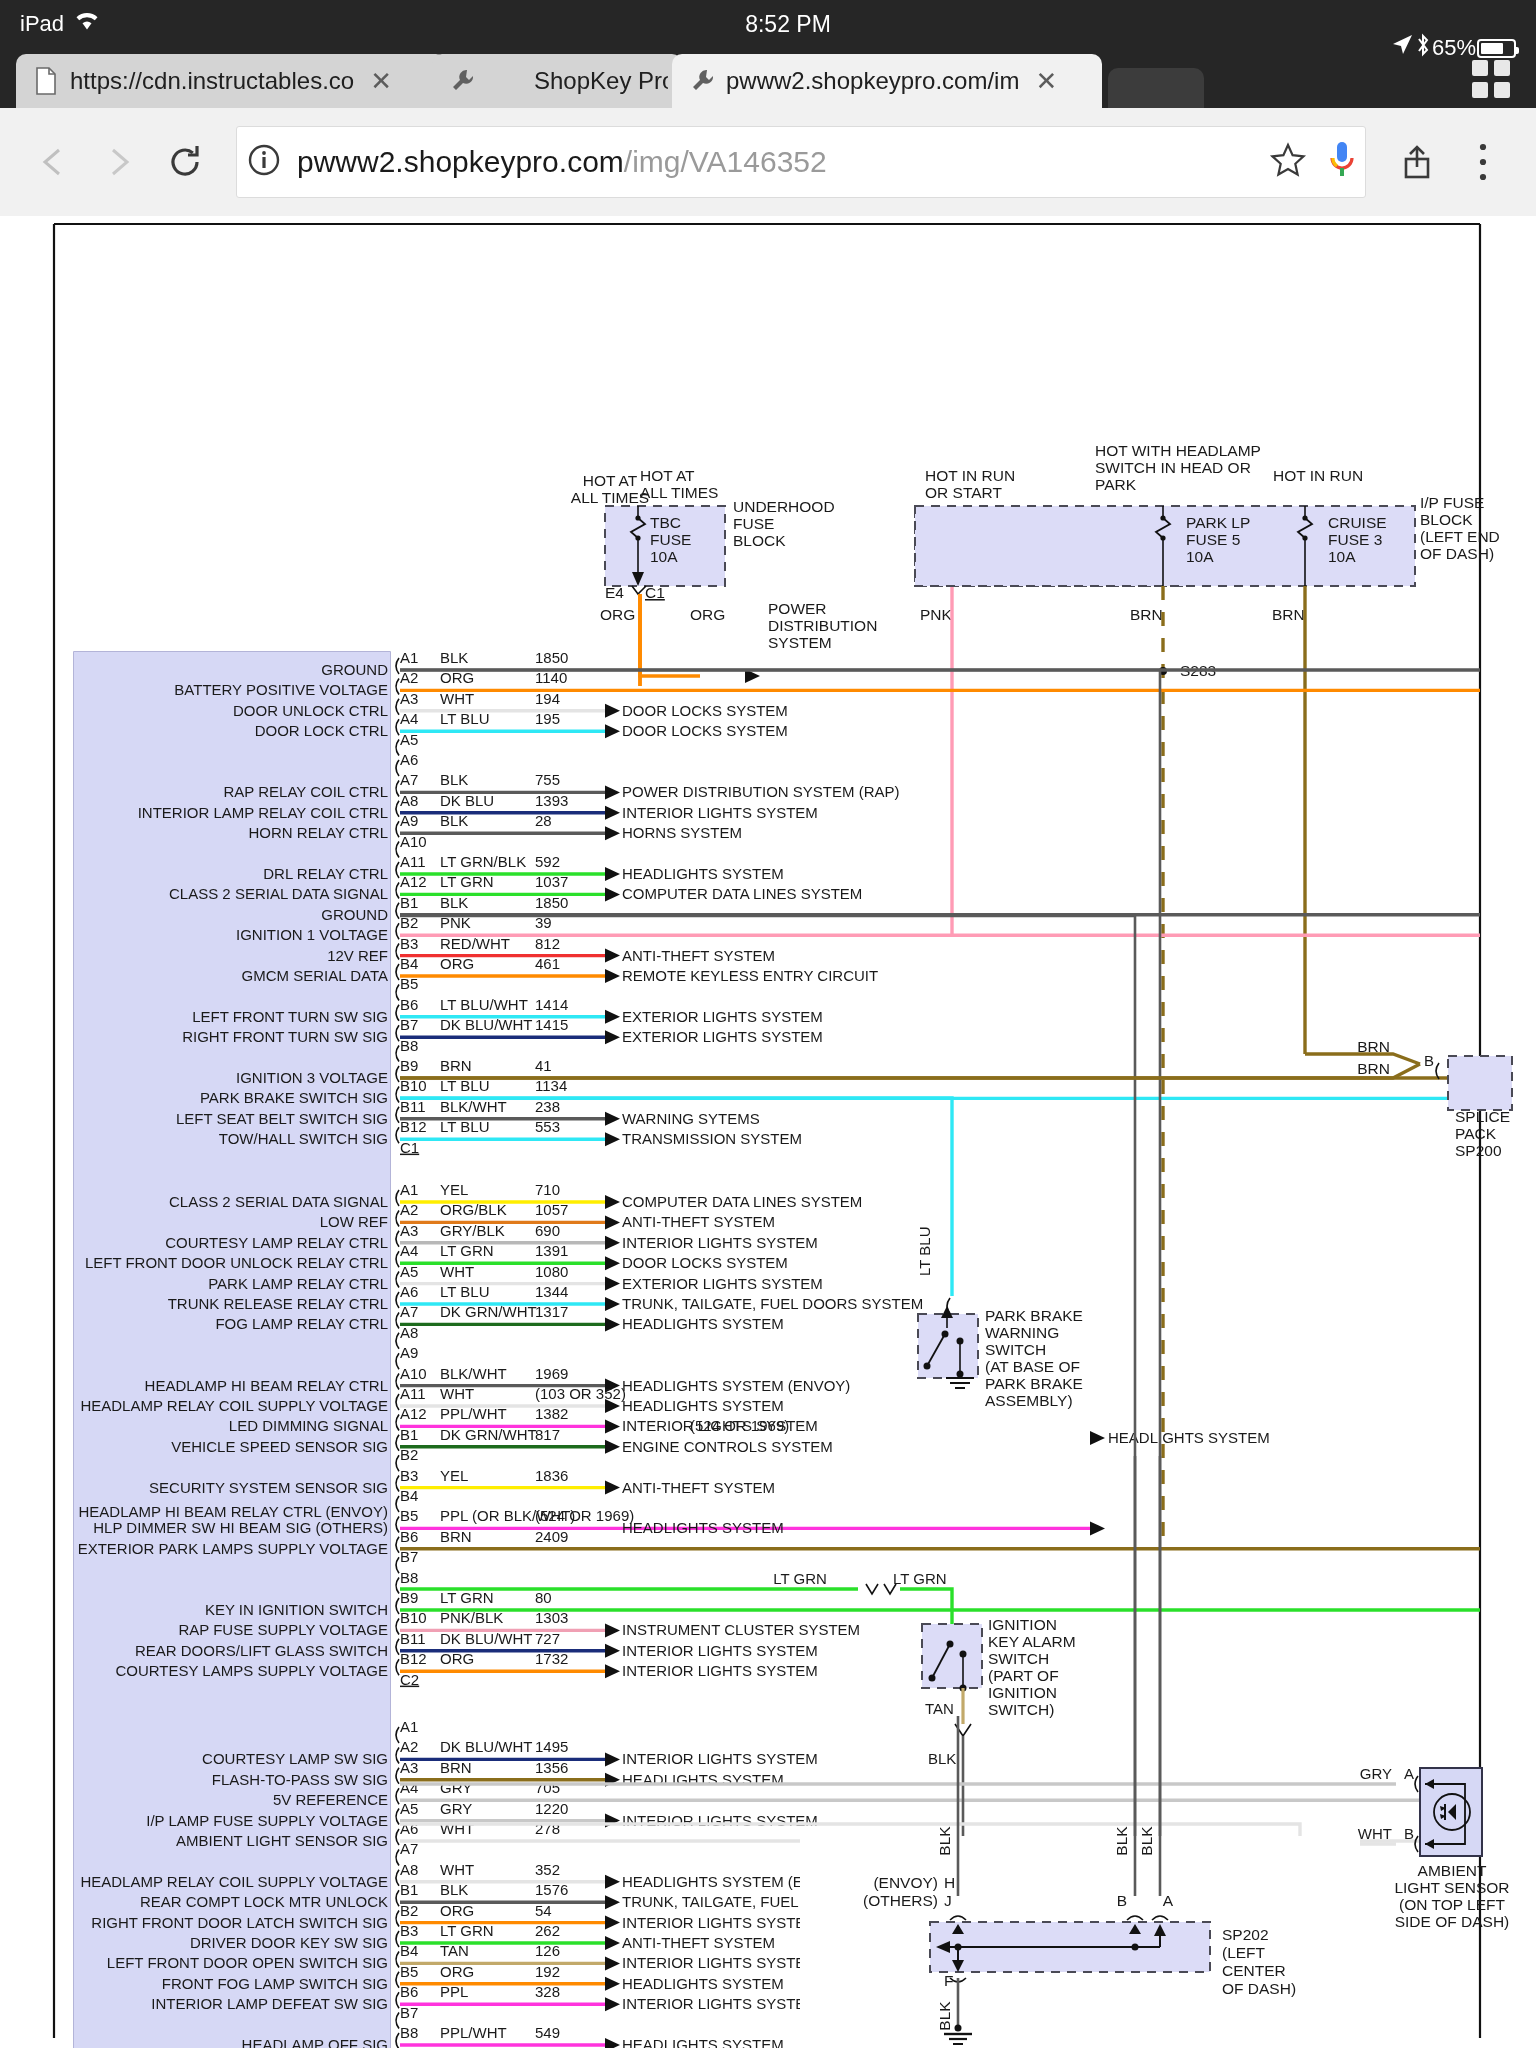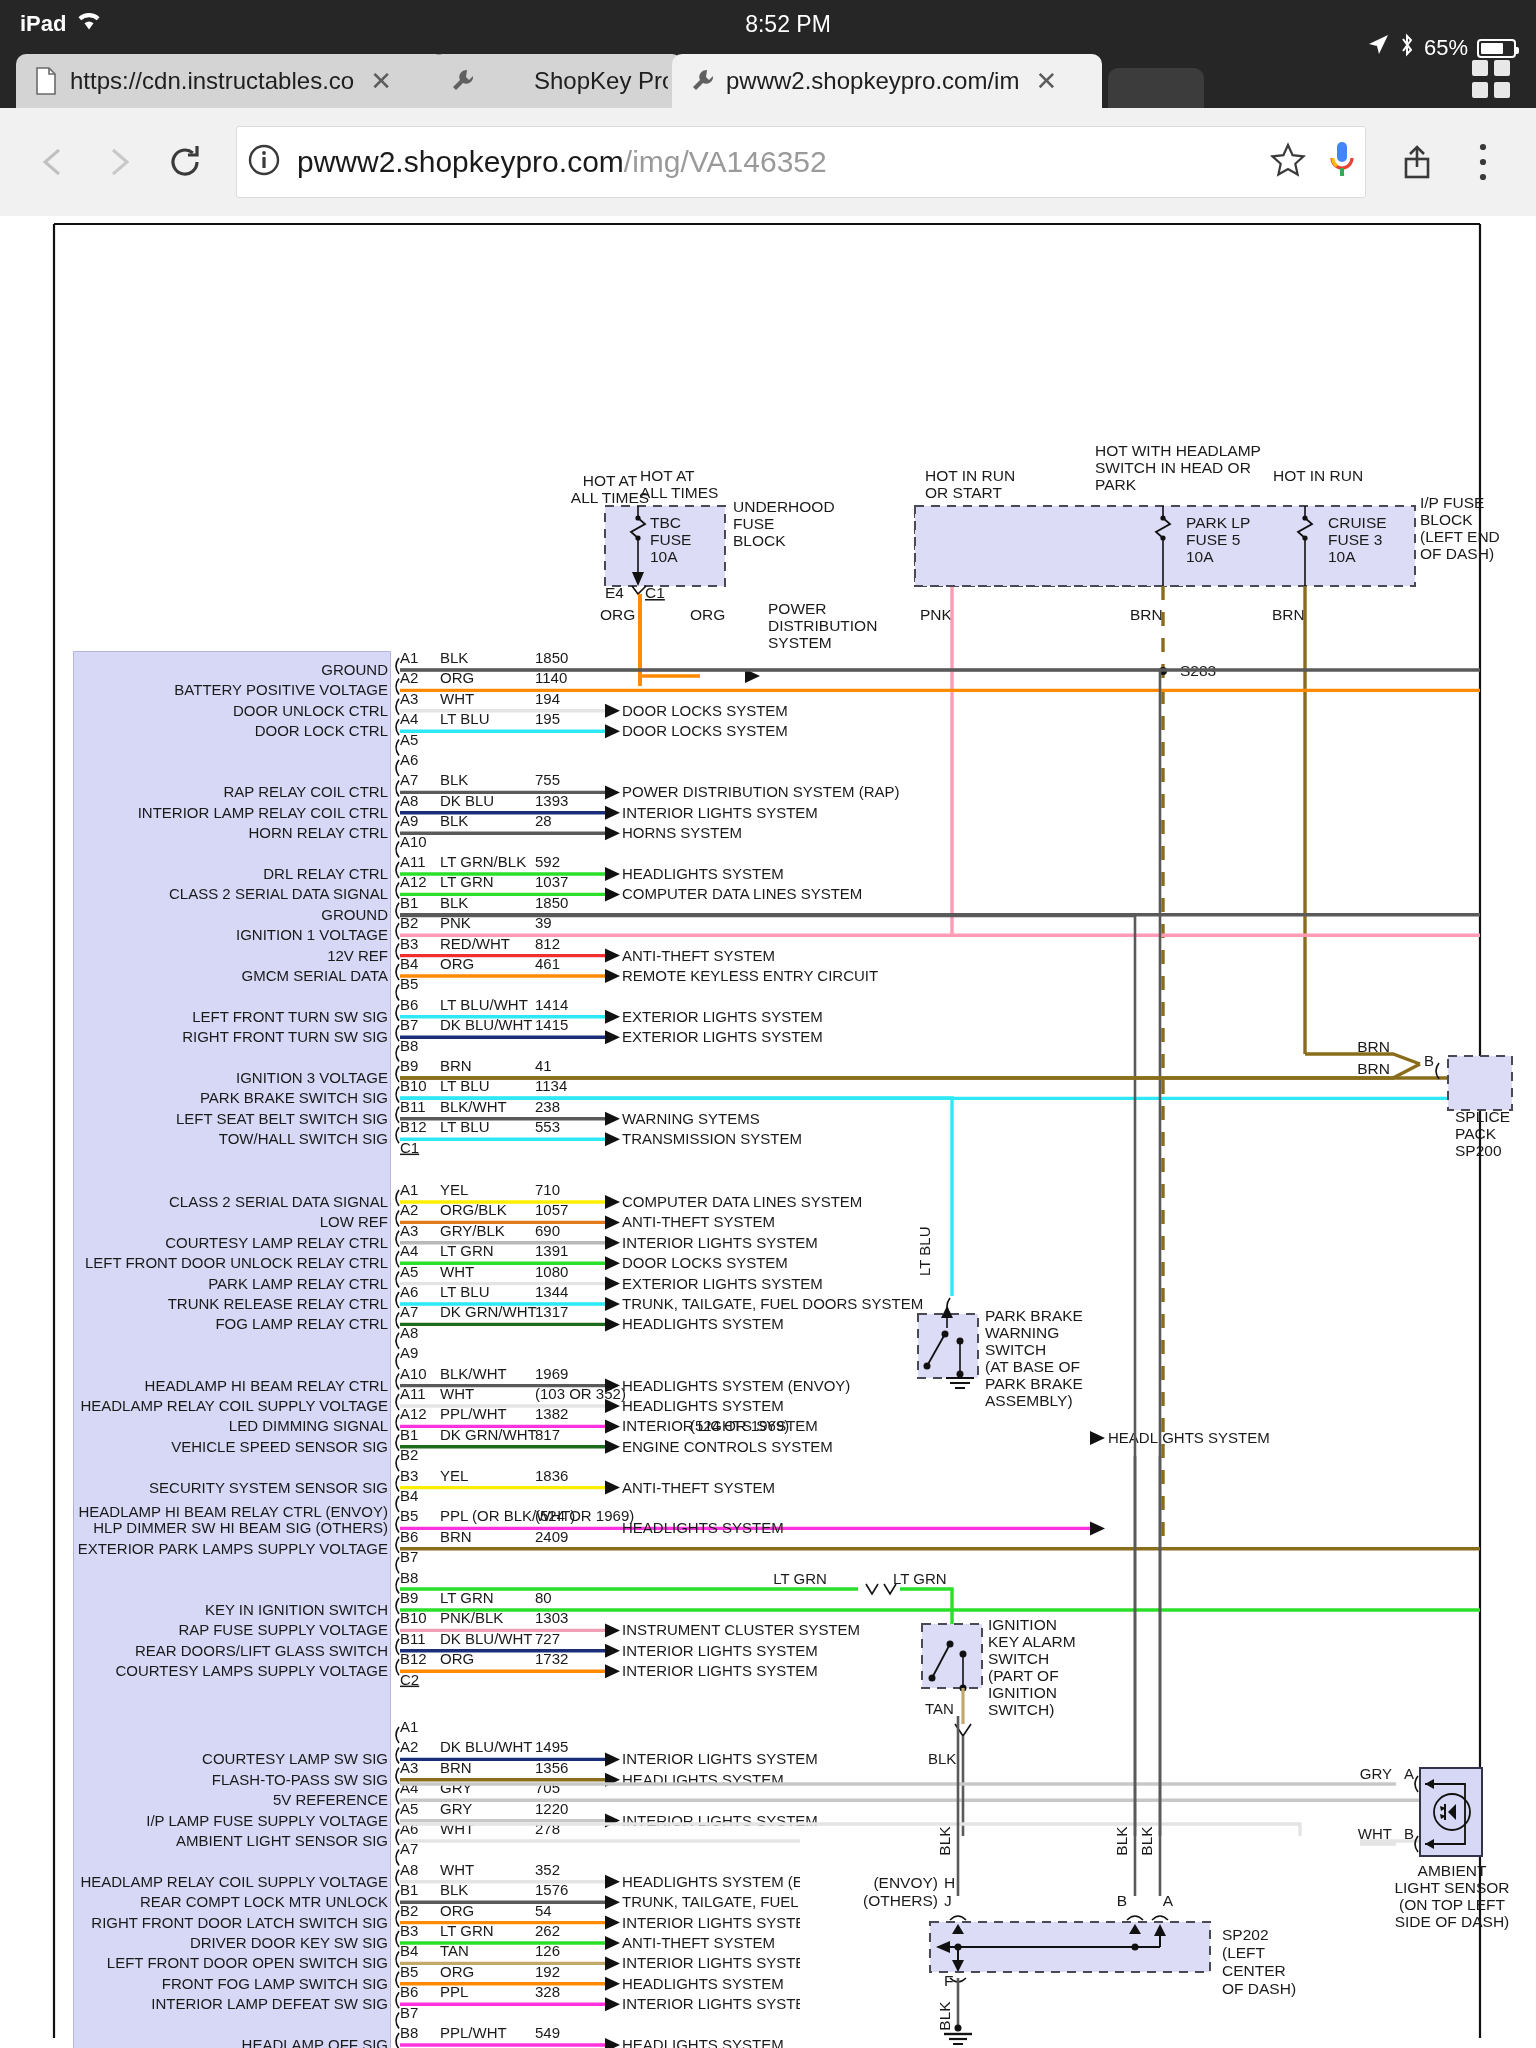--- a/index.html
+++ b/index.html
@@ -7,23 +7,23 @@
     width:1536px; height:2048px; overflow:hidden;
     font-family:"Liberation Sans", sans-serif;
     background:#ffffff;
   }
   
   #status-bar{
     height:48px; background:#262626; color:#fff;
     display:flex; align-items:center; padding:0 20px;
     font-size:22px; position:relative;
   }
-  #status-left{display:flex;align-items:flex-start;gap:10px;font-weight:bold;}
+  #status-left{display:flex;align-items:flex-start;gap:10px;}
   #status-clock{position:absolute;left:0;right:0;text-align:center;font-size:23px;padding-left:40px;}
-  #status-right{margin-left:auto;display:flex;align-items:center;gap:9px;position:relative;z-index:2;margin-top:48px;}
+  #status-right{margin-left:auto;display:flex;align-items:center;gap:1px;position:relative;z-index:2;margin-top:48px;}
   .batt-shell{width:39px;height:19px;border:2px solid #fff;border-radius:4px;position:relative;display:inline-block;}
   .batt-shell:after{content:"";position:absolute;right:-5px;top:6px;width:3px;height:7px;background:#fff;border-radius:0 2px 2px 0;}
   .batt-fill{position:absolute;left:2px;top:2px;bottom:2px;width:62%;background:#fff;border-radius:1px;}
 
   
   #tab-strip{height:60px;background:#262626;display:flex;align-items:flex-end;padding-left:16px;position:relative;}
   .tab{height:54px;display:flex;align-items:center;padding:0 14px 0 18px;
        border-radius:10px 10px 0 0;font-size:24px;color:#202020;
        transform:skewX(0deg);position:relative;max-width:430px;}
   .tab.inactive{background:#d4d4d4;}

